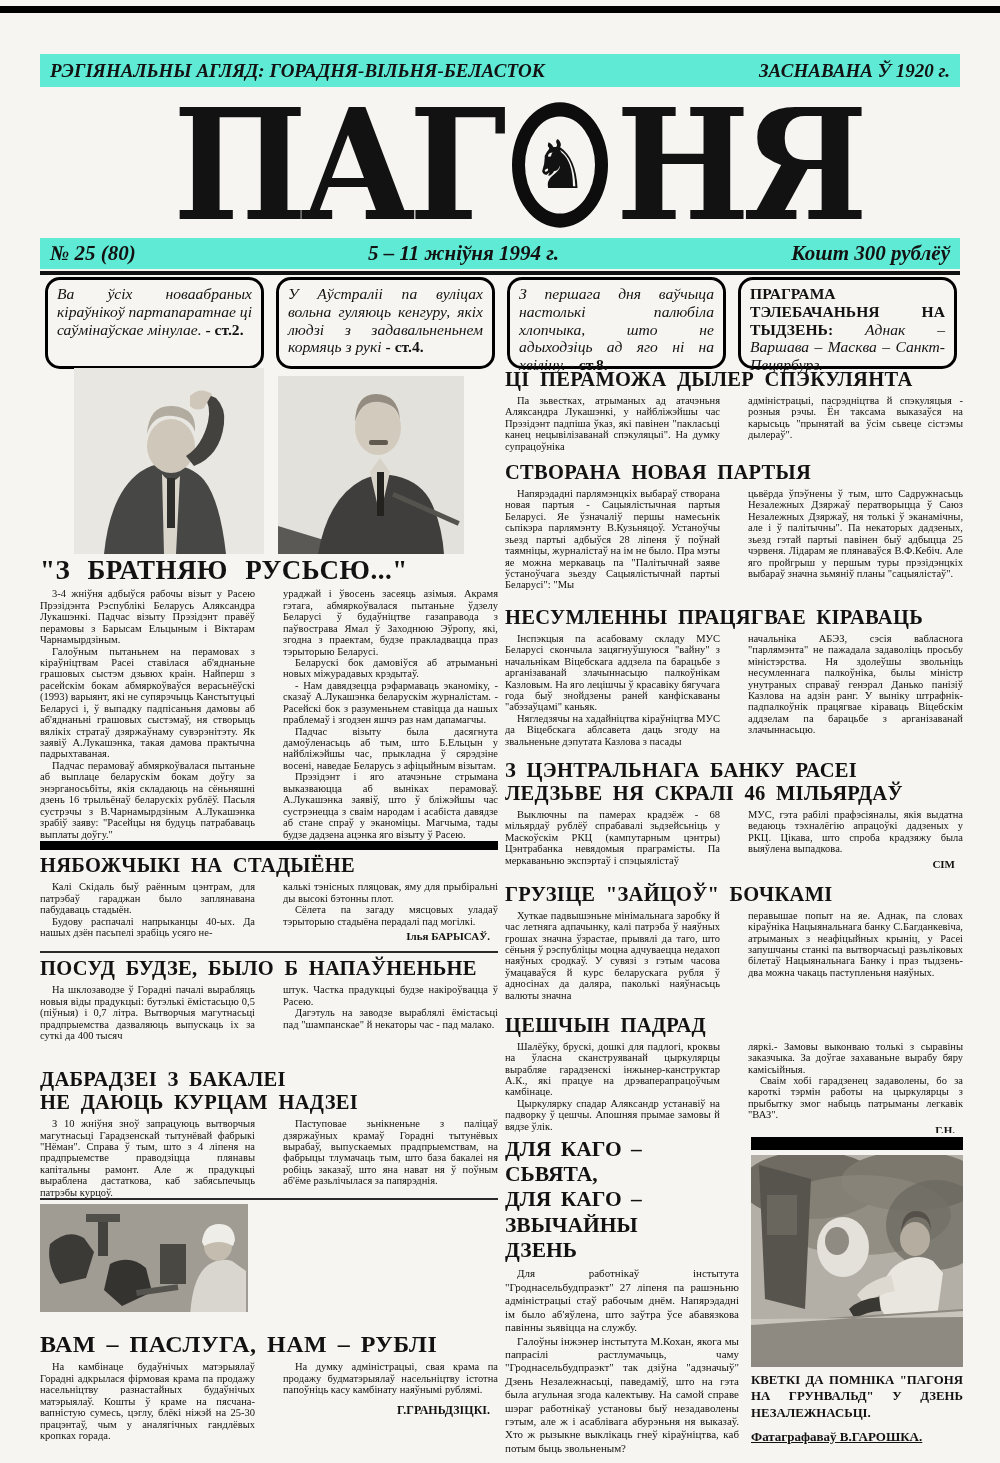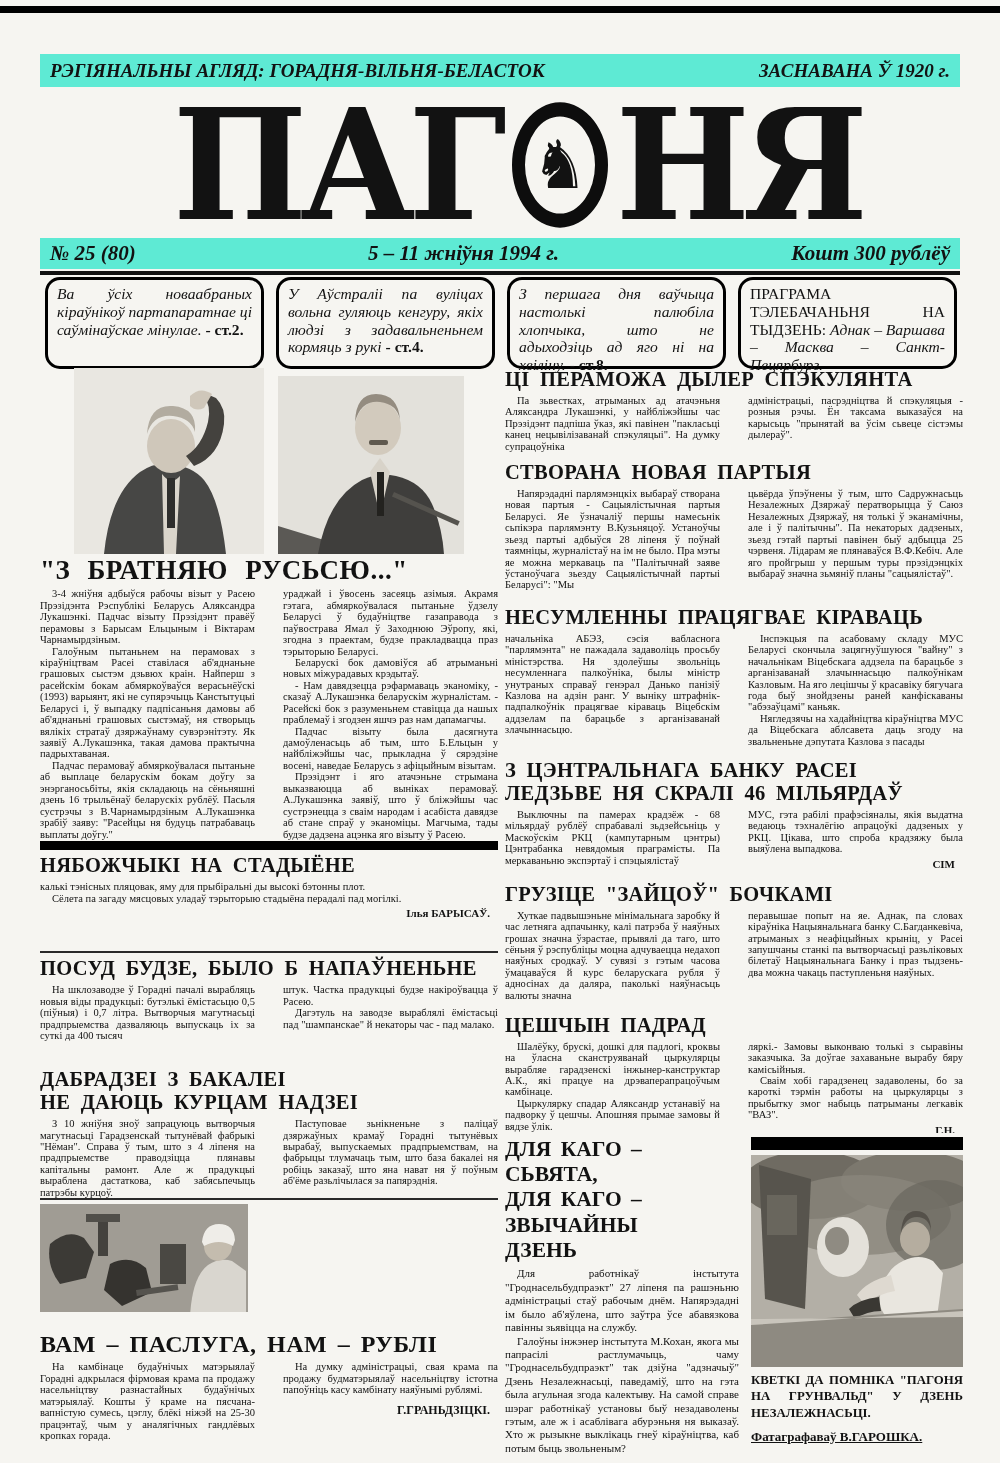--- a/index.html
+++ b/index.html
@@ -35,21 +35,21 @@
   .knight{font-family:"DejaVu Sans",sans-serif;font-size:62px;line-height:1;}
   .rule-under-band{position:absolute;left:40px;top:271px;width:920px;height:4px;background:#111;}
   
   .teasers{position:absolute;left:45px;top:277px;width:912px;display:flex;gap:12px;}
   .teaser{
     border:3.5px solid #000;border-radius:15px;padding:5px 9px;
     font-style:italic;font-size:15.6px;line-height:1.14;height:76px;
     box-sizing:content-box;flex:1;text-align:justify;
   }
   .teaser .pref{font-style:normal;font-weight:bold;white-space:nowrap;}
-  .teaser .t4title{font-style:normal;font-weight:normal;}
+  .teaser .t4title{font-style:normal;font-weight:bold;}
   
   .half{position:absolute;top:368px;width:458px;}
   .half-left{left:40px;}
   .half-right{left:505px;}
   .head-xl{font-size:27px;font-weight:bold;margin:0;word-spacing:10px;letter-spacing:.5px;line-height:1.05;}
   .head-l{font-size:20.5px;font-weight:bold;margin:0;word-spacing:5px;letter-spacing:.3px;line-height:1.12;}
   .head-m{font-size:21.5px;font-weight:bold;margin:0;word-spacing:4px;line-height:1.18;}
   .body{font-size:10.5px;line-height:1.09;text-align:justify;overflow:hidden;}
   .cols{display:flex;gap:28px;}
   .col{flex:1;min-width:0;}
@@ -165,20 +165,24 @@
           <div class="byline">В.ДЗЬМІТРЫЕЎ.</div>
         </div>
       </div>
     </section>
 
     <div class="bar"></div>
 
     <section class="a-gap-s">
       <h2 class="head-l">НЯБОЖЧЫКІ НА СТАДЫЁНЕ</h2>
       <div class="body cols a-gap-s" style="height:70px;">
+        <div class="col">
+            <p>Калі Скідаль быў раённым цэнтрам, для патрэбаў гараджан было заплянавана пабудаваць стадыён.</p>
+            <p>Будову распачалі напрыканцы 40-ых. Да нашых дзён пасьпелі зрабіць усяго не-</p>
+          </div>
         <div class="col cont">
           <div>
               <p>калькі тэнісных пляцовак, яму для прыбіральні ды высокі бэтонны плот.</p>
               <p>Сёлета па загаду мясцовых уладаў тэрыторыю стадыёна перадалі пад могілкі.</p>
             </div>
           <div class="byline">Ілья БАРЫСАЎ.</div>
         </div>
       </div>
     </section>
 
@@ -271,26 +275,26 @@
           </div>
         <div class="col cont">
             <p>цьвёрда ўпэўнены ў тым, што Садружнасьць Незалежных Дзяржаў ператворыцца ў Саюз Незалежных Дзяржаў, ня толькі ў эканамічны, але і ў палітычны". Па некаторых дадзеных, зьезд гэтай партыі павінен быў адбыцца 25 чэрвеня. Лідарам яе плянаваўся В.Ф.Кебіч. Але яго пройгрыш у першым туры прэзідэнцкіх выбараў значна зьмяніў планы "сацыялістаў".</p>
           </div>
       </div>
     </section>
 
     <section class="a-gap-s">
       <h2 class="head-l">НЕСУМЛЕННЫ  ПРАЦЯГВАЕ  КІРАВАЦЬ</h2>
       <div class="body cols a-gap-s" style="height:118px;">
-        <div class="col cont">
-            <p>начальніка АБЭЗ, сэсія вабласнога "парлямэнта" не пажадала задаволіць просьбу міністэрства. Ня здолеўшы звольніць несумленнага палкоўніка, былы міністр унутраных справаў генэрал Данько панізіў Казлова на адзін ранг. У выніку штрафнік-падпалкоўнік працягвае кіраваць Віцебскім аддзелам па барацьбе з арганізаванай злачыннасьцю.</p>
-          </div>
         <div class="col">
             <p>Інспэкцыя па асабоваму складу МУС Беларусі скончыла зацягнуўшуюся "вайну" з начальнікам Віцебскага аддзела па барацьбе з арганізаванай злачыннасьцю палкоўнікам Казловым. На яго лецішчы ў красавіку бягучага года быў знойдзены раней канфіскаваны "абэзаўцамі" каньяк.</p>
             <p>Нягледзячы на хадайніцтва кіраўніцтва МУС да Віцебскага аблсавета даць згоду на звальненьне дэпутата Казлова з пасады</p>
+          </div>
+        <div class="col cont">
+            <p>начальніка АБЭЗ, сэсія вабласнога "парлямэнта" не пажадала задаволіць просьбу міністэрства. Ня здолеўшы звольніць несумленнага палкоўніка, былы міністр унутраных справаў генэрал Данько панізіў Казлова на адзін ранг. У выніку штрафнік-падпалкоўнік працягвае кіраваць Віцебскім аддзелам па барацьбе з арганізаванай злачыннасьцю.</p>
           </div>
       </div>
     </section>
 
     <section class="a-gap-m">
       <h2 class="head-l">З  ЦЭНТРАЛЬНАГА  БАНКУ  РАСЕІ</h2>
       <h2 class="head-l">ЛЕДЗЬВЕ  НЯ  СКРАЛІ  46  МІЛЬЯРДАЎ</h2>
       <div class="body cols a-gap-s" style="height:70px;">
         <div class="col">
             <p>Выключны па памерах крадзёж - 68 мільярдаў рублёў спрабавалі зьдзейсьніць у Маскоўскім РКЦ (кампутарным цэнтры) Цэнтрабанка невядомыя праграмісты. Па меркаваньню экспэртаў і спэцыялістаў</p>

